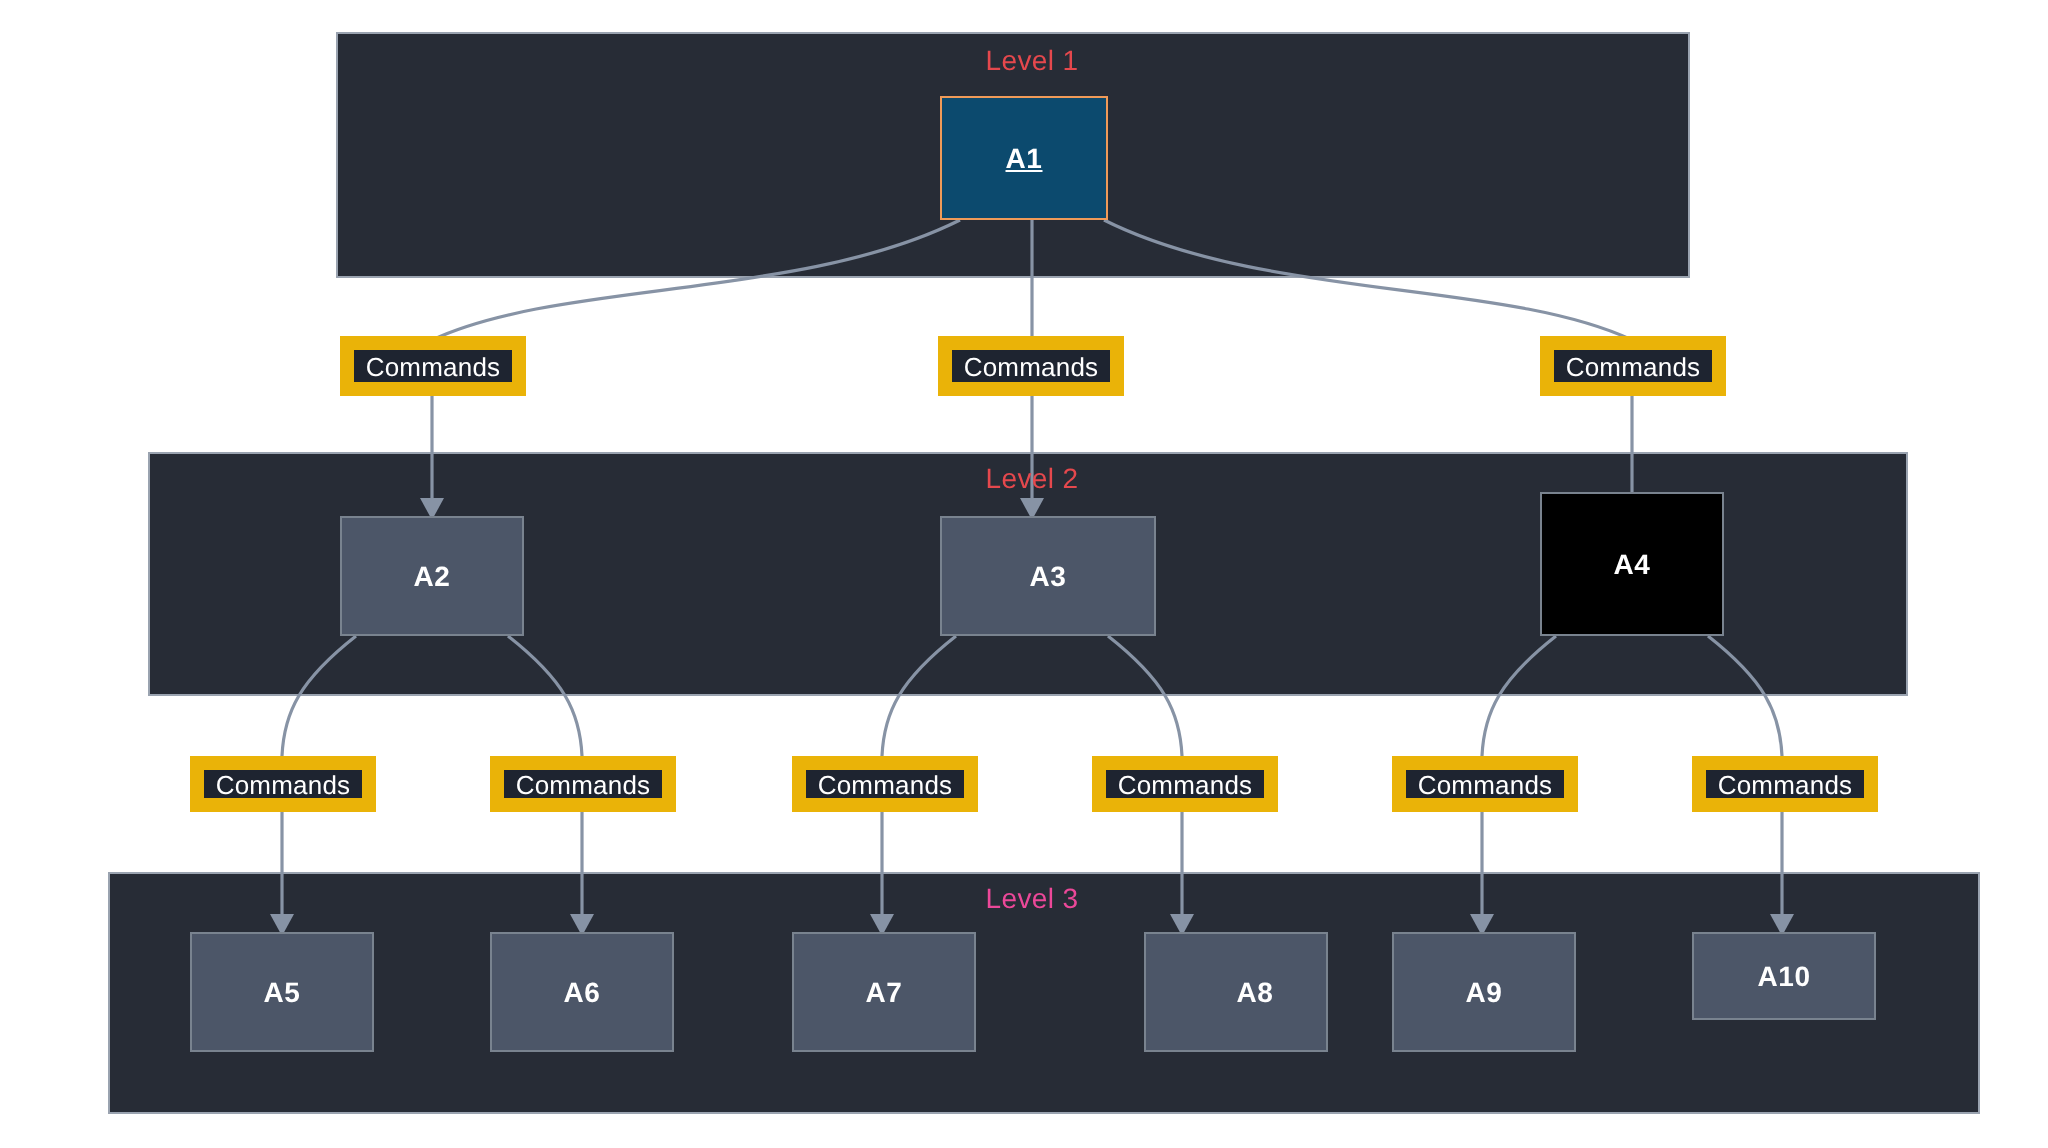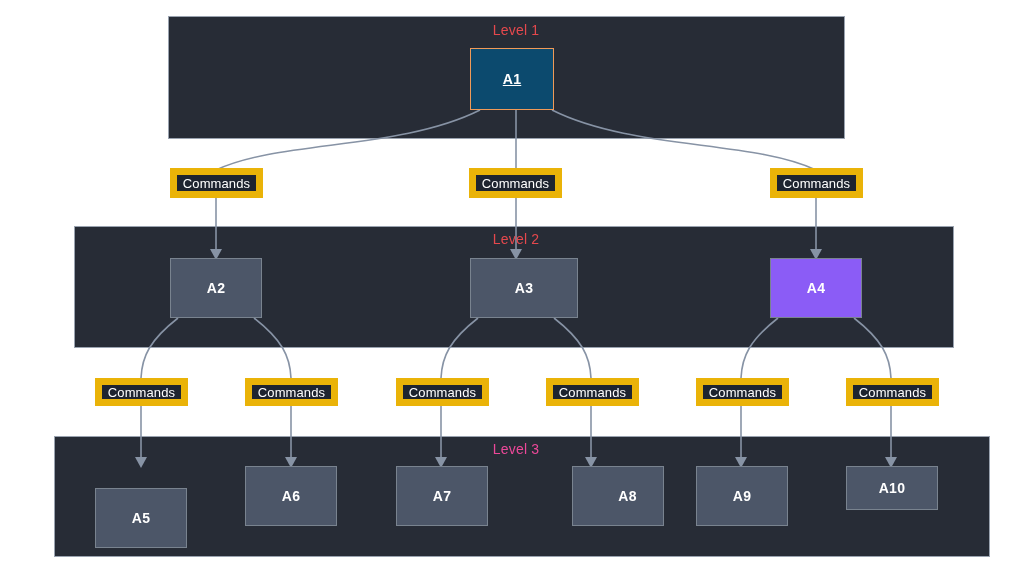--- a/index.html
+++ b/index.html
@@ -132,22 +132,22 @@
         <path d="M 854 318 C 882 340 890 356 891 378" fill="none" stroke="#8793a5" stroke-width="1.6"></path>
         <path d="M 891 406 L 891 459" fill="none" stroke="#8793a5" stroke-width="1.6"></path>
         <path d="M 885 457 L 897 457 L 891 468 Z" fill="#8793a5"></path>
       </g>
     </svg>
 
   <div id="node-layer">
       <div class="node-box root" style="left: 470px; top: 48px; width: 84px; height: 62px; background: #0c4a6e; border-color: rgb(240, 154, 88); text-decoration: underline;">A1</div>
       <div class="node-box child" style="left: 170px; top: 258px; width: 92px; height: 60px; background: rgb(76, 86, 104); border-color: rgb(121, 131, 143);">A2</div>
       <div class="node-box child" style="left: 470px; top: 258px; width: 108px; height: 60px; background: rgb(76, 86, 104); border-color: rgb(121, 131, 143);">A3</div>
-      <div class="node-box child" style="left: 770px; top: 258px; width: 92px; height: 60px; background: #8b5cf6; border-color: rgb(121, 131, 143);">A4</div>
-      <div class="node-box child" style="left: 95px; top: 488px; width: 92px; height: 60px; background: rgb(76, 86, 104); border-color: rgb(121, 131, 143);">A5</div>
+      <div class="node-box child" style="left: 770px; top: 246px; width: 92px; height: 72px; background: #000000; border-color: rgb(121, 131, 143);">A4</div>
+      <div class="node-box child" style="left: 95px; top: 466px; width: 92px; height: 60px; background: rgb(76, 86, 104); border-color: rgb(121, 131, 143);">A5</div>
       <div class="node-box child" style="left: 245px; top: 466px; width: 92px; height: 60px; background: rgb(76, 86, 104); border-color: rgb(121, 131, 143);">A6</div>
       <div class="node-box child" style="left: 396px; top: 466px; width: 92px; height: 60px; background: rgb(76, 86, 104); border-color: rgb(121, 131, 143);">A7</div>
       <div class="node-box child" style="left: 572px; top: 466px; width: 92px; height: 60px; background: rgb(76, 86, 104); border-color: rgb(121, 131, 143); padding-left: 19px;">A8</div>
       <div class="node-box child" style="left: 696px; top: 466px; width: 92px; height: 60px; background: rgb(76, 86, 104); border-color: rgb(121, 131, 143);">A9</div>
       <div class="node-box child" style="left: 846px; top: 466px; width: 92px; height: 44px; background: rgb(76, 86, 104); border-color: rgb(121, 131, 143);">A10</div>
     </div>
 
   <div id="label-layer">
       <div class="edge-label" style="left: 170px; top: 168px; width: 93px; height: 30px; background: rgb(30, 36, 48); color: rgb(255, 255, 255);">Commands</div>
       <div class="edge-label" style="left: 469px; top: 168px; width: 93px; height: 30px; background: rgb(30, 36, 48); color: rgb(255, 255, 255);">Commands</div>

